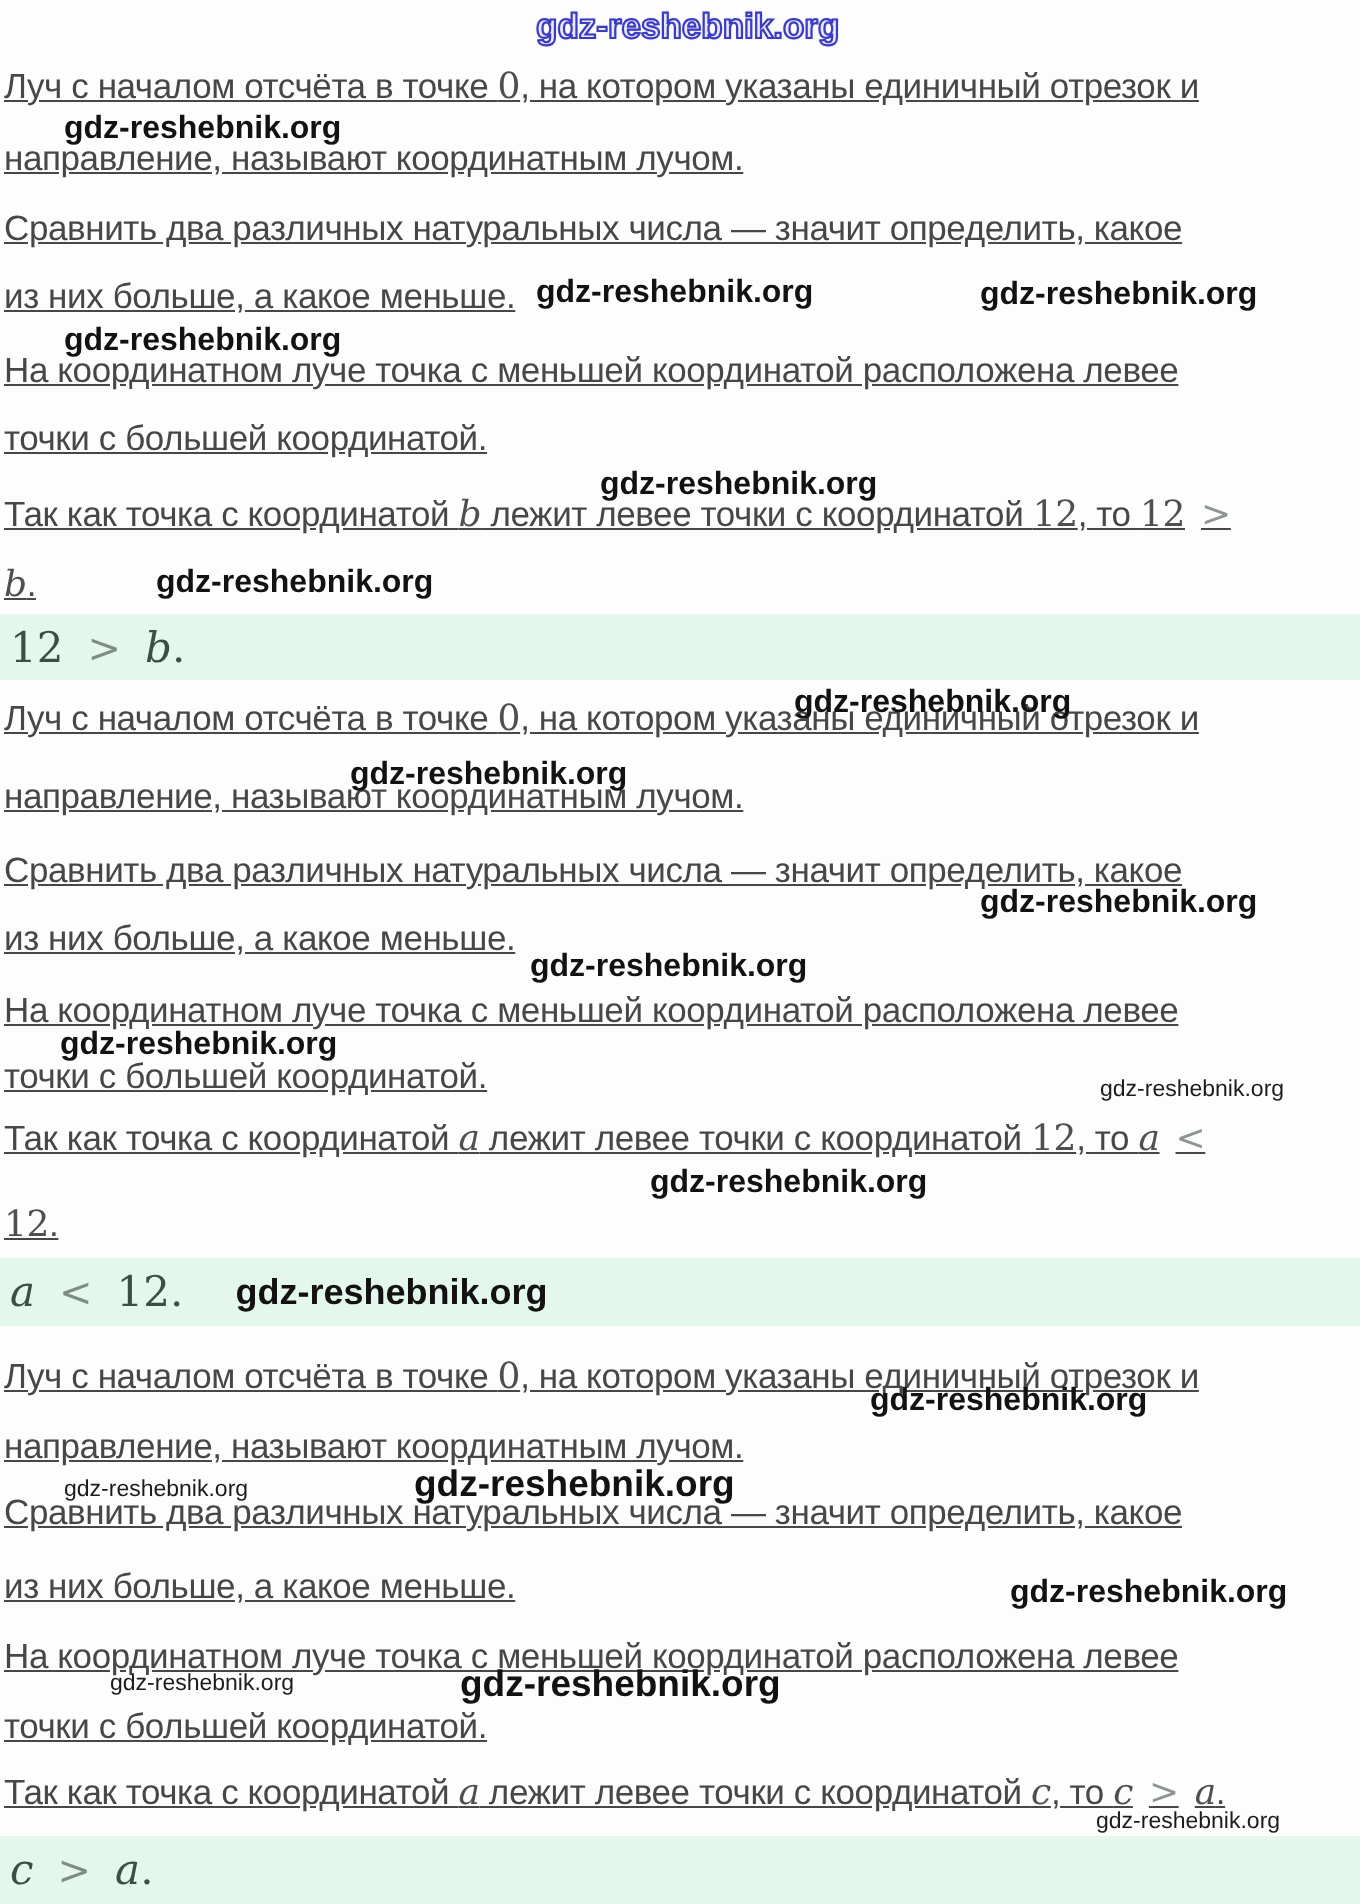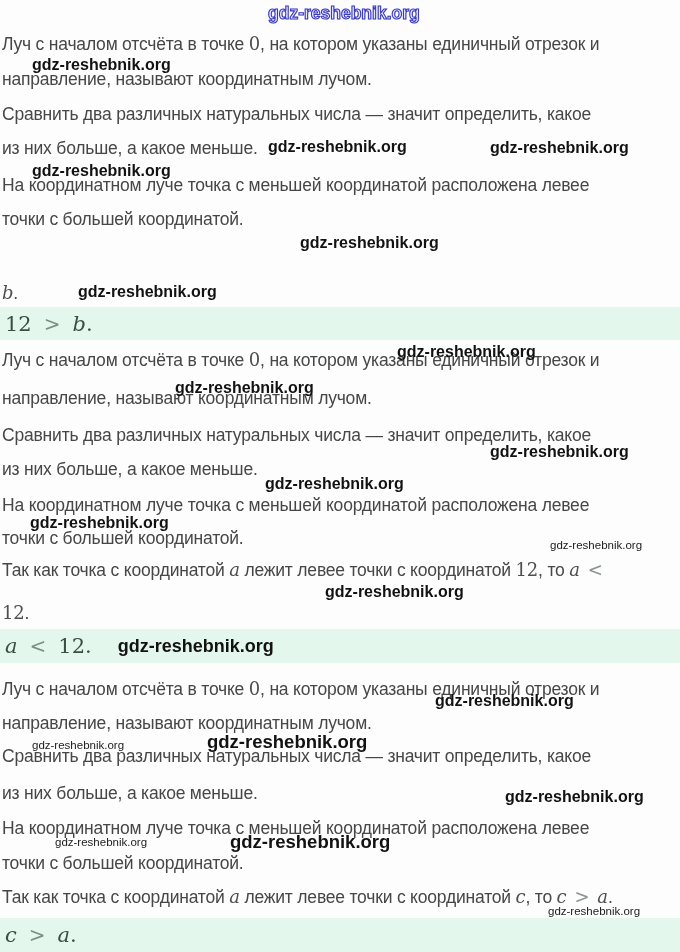--- a/index.html
+++ b/index.html
@@ -11,20 +11,21 @@
     font-family:"Liberation Sans",sans-serif;
   }
   
   .line{
     position:absolute;
     white-space:nowrap;
     font-size:17.5px;
     line-height:19px;
     color:#474747;
     letter-spacing:-0.2px;
+    text-decoration:underline;
   }
   .line .t{font-family:"Liberation Sans",sans-serif;}
   .line .mi{font-family:"DejaVu Serif",serif;font-style:italic;font-size:18px;color:#4f4f4f;}
   .line .mn{font-family:"DejaVu Serif",serif;font-size:18px;color:#4f4f4f;}
   .line .mo{font-family:"DejaVu Serif",serif;font-size:18px;color:#8d9591;margin:0 8px;}
   
   .band{
     position:absolute;left:0;width:680px;
     background:#e4f7ec;
     display:flex;align-items:center;
@@ -55,20 +56,21 @@
 </head>
 <body>
 
 <div id="page">
     <div class="line" style="left: 2px; top: 34px;"><span class="t">Луч с началом отсчёта в точке </span><span class="mn">0</span><span class="t">, на котором указаны единичный отрезок и</span></div>
     <div class="line" style="left: 2px; top: 70px;"><span class="t">направление, называют координатным лучом.</span></div>
     <div class="line" style="left: 2px; top: 105px;"><span class="t">Сравнить два различных натуральных числа — значит определить, какое</span></div>
     <div class="line" style="left: 2px; top: 139px;"><span class="t">из них больше, а какое меньше.</span></div>
     <div class="line" style="left: 2px; top: 176px;"><span class="t">На координатном луче точка с меньшей координатой расположена левее</span></div>
     <div class="line" style="left: 2px; top: 210px;"><span class="t">точки с большей координатой.</span></div>
+    <div class="line" style="left: 2px; top: 248px;"><span class="t">Так как точка с координатой </span><span class="mi">b</span><span class="t"> лежит левее точки с координатой </span><span class="mn">12</span><span class="t">, то </span><span class="mn">12</span><span class="mo">&gt;</span></div>
     <div class="line" style="left: 2px; top: 283px;"><span class="mi">b</span><span class="t">.</span></div>
     <div class="line" style="left: 2px; top: 350px;"><span class="t">Луч с началом отсчёта в точке </span><span class="mn">0</span><span class="t">, на котором указаны единичный отрезок и</span></div>
     <div class="line" style="left: 2px; top: 389px;"><span class="t">направление, называют координатным лучом.</span></div>
     <div class="line" style="left: 2px; top: 426px;"><span class="t">Сравнить два различных натуральных числа — значит определить, какое</span></div>
     <div class="line" style="left: 2px; top: 460px;"><span class="t">из них больше, а какое меньше.</span></div>
     <div class="line" style="left: 2px; top: 496px;"><span class="t">На координатном луче точка с меньшей координатой расположена левее</span></div>
     <div class="line" style="left: 2px; top: 529px;"><span class="t">точки с большей координатой.</span></div>
     <div class="line" style="left: 2px; top: 560px;"><span class="t">Так как точка с координатой </span><span class="mi">a</span><span class="t"> лежит левее точки с координатой </span><span class="mn">12</span><span class="t">, то </span><span class="mi">a</span><span class="mo">&lt;</span></div>
     <div class="line" style="left: 2px; top: 603px;"><span class="mn">12</span><span class="t">.</span></div>
     <div class="line" style="left: 2px; top: 679px;"><span class="t">Луч с началом отсчёта в точке </span><span class="mn">0</span><span class="t">, на котором указаны единичный отрезок и</span></div>

